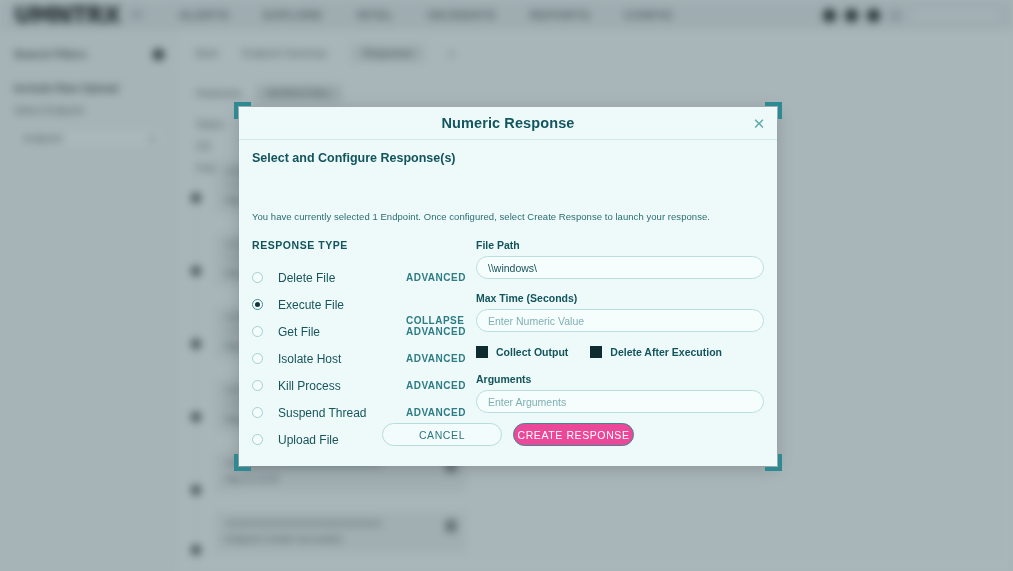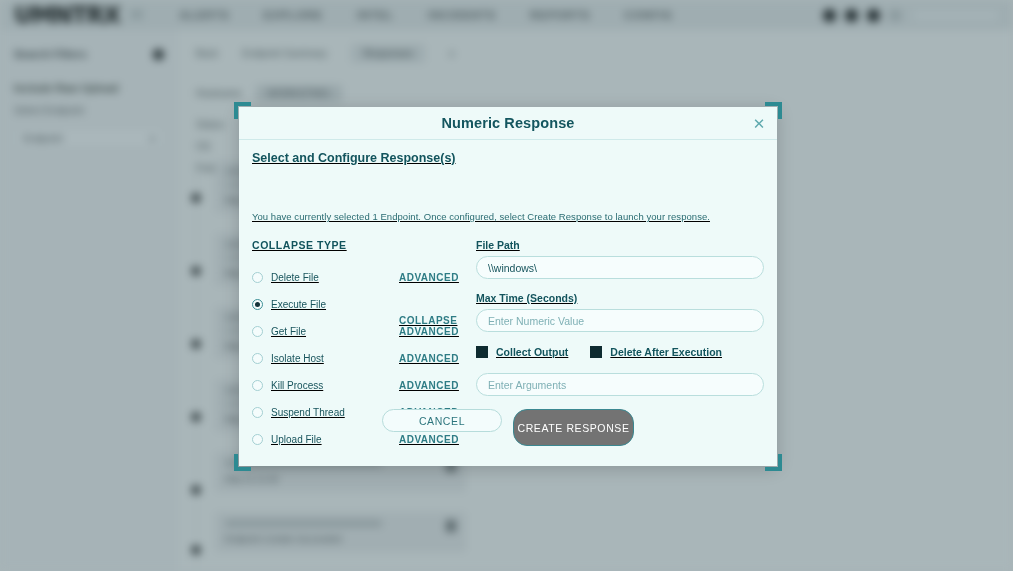--- a/index.html
+++ b/index.html
@@ -135,21 +135,21 @@
     letter-spacing: 0.1px;
   }
   .modal-close {
     position: absolute; right: 10px; top: 9px;
     width: 16px; height: 16px;
     display: flex; align-items: center; justify-content: center;
     font-size: 15px; line-height: 1; color: #5fa9ae;
     cursor: pointer; font-family: "DejaVu Sans", sans-serif;
   }
 
-  .modal-body { padding: 11px 13px 0 13px; text-decoration: underline; }
+  .modal-body { padding: 11px 13px 0 13px; }
 
   .section-title {
     font-size: 12.5px; font-weight: 700; color: #12545d;
     margin-bottom: 6px;
   }
   .section-desc {
     font-size: 9.5px; color: #2a6c72; margin-bottom: 17px;
     letter-spacing: 0.05px;
     margin-top: 46px;
   }
@@ -173,21 +173,21 @@
     flex: none; position: relative;
     cursor: pointer;
   }
   .radio.checked { border-color: #3c8f96; }
   .radio.checked::after {
     content: ""; position: absolute;
     left: 2px; top: 2px; width: 5px; height: 5px;
     border-radius: 50%; background: #14343a;
   }
   .resp-label {
-    margin-left: 8px; font-size: 10px; color: #18545c;
+    margin-left: 15px; font-size: 12px; color: #18545c;
     width: 128px;
   }
   .resp-action {
     font-size: 10px; font-weight: 700; color: #2e7c85;
     letter-spacing: 0.5px; cursor: pointer;
   }
   .resp-action.collapse { color: #2e7c85; margin-top: 32px; }
 
   .field-label {
     font-size: 10.5px; font-weight: 700; color: #13545d;
@@ -226,22 +226,22 @@
     font-size: 10.5px; font-weight: 400; letter-spacing: 0.6px;
     border-radius: 14px; cursor: pointer;
     display: flex; align-items: center; justify-content: center;
     font-family: "Liberation Sans", sans-serif;
   }
   .btn-cancel {
     width: 120px; height: 23px;
     background: #f3fcfc; border: 1px solid #b6dcdb; color: #2c757d;
   }
   .btn-create {
-    width: 121px; height: 37px;
-    background: #737373; border: 1px solid #3b8891; color: #ffffff;
+    width: 121px; height: 23px;
+    background: #ec4899; border: 1px solid #3b8891; color: #ffffff;
   }
 </style>
 </head>
 <body>
 
 <div id="app-background">
 
   <div class="bg-topbar">
     <div class="bg-logo">UMNTRX</div>
     <div class="bg-logo-sub">v2</div>
@@ -357,21 +357,21 @@
       <div class="modal-close">✕</div>
     </div>
 
     <div class="modal-body">
       <div class="section-title">Select and Configure Response(s)</div>
       <div class="section-desc">You have currently selected 1 Endpoint. Once configured, select Create Response to launch your response.</div>
 
       <div class="columns">
 
         <div class="col-left">
-          <div class="col-heading">COLLAPSE TYPE</div>
+          <div class="col-heading">RESPONSE TYPE</div>
 
           <div class="resp-row">
             <span class="radio"></span>
             <span class="resp-label">Delete File</span>
             <span class="resp-action">ADVANCED</span>
           </div>
 
           <div class="resp-row">
             <span class="radio checked"></span>
             <span class="resp-label">Execute File</span>
@@ -420,20 +420,21 @@
           <input class="field-input" type="text" placeholder="Enter Numeric Value" style="">
 
           <div class="check-row">
             <span class="checkbox"></span>
             <span class="check-label">Collect Output</span>
             <span class="check-spacer"></span>
             <span class="checkbox"></span>
             <span class="check-label">Delete After Execution</span>
           </div>
 
+          <div class="field-label">Arguments</div>
           <input class="field-input" type="text" placeholder="Enter Arguments" style="">
         </div>
       </div>
     </div>
 
     <div class="modal-footer">
       <div class="btn btn-cancel">CANCEL</div>
       <div class="btn btn-create">CREATE RESPONSE</div>
     </div>
 

